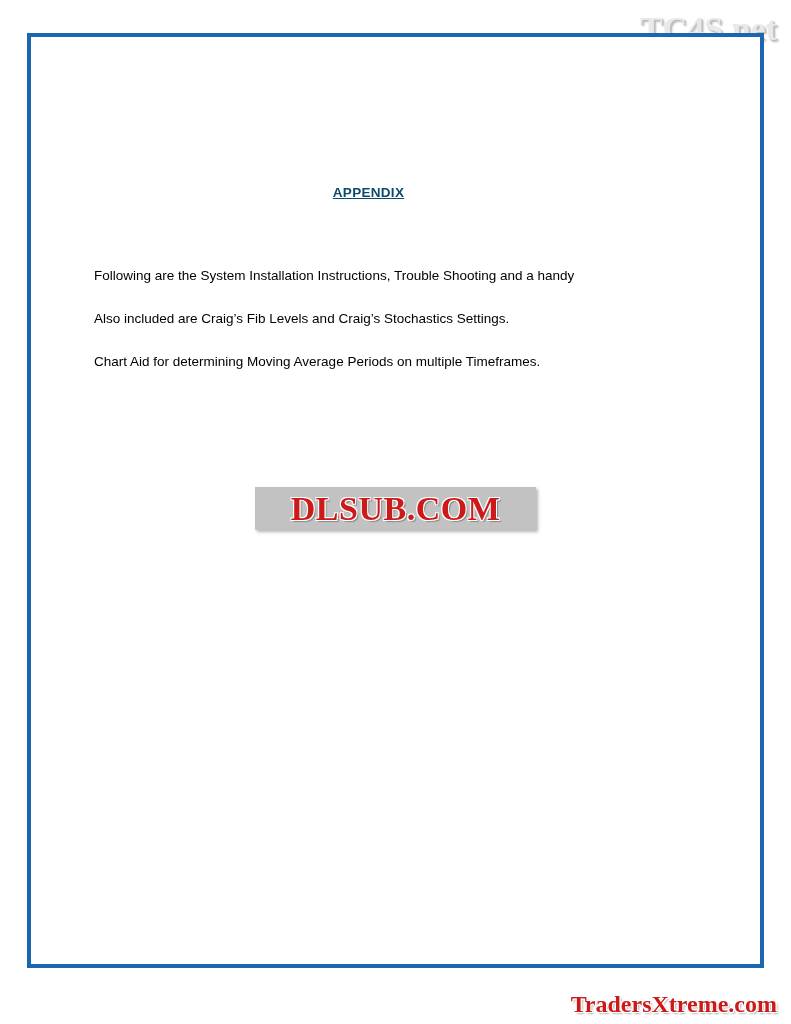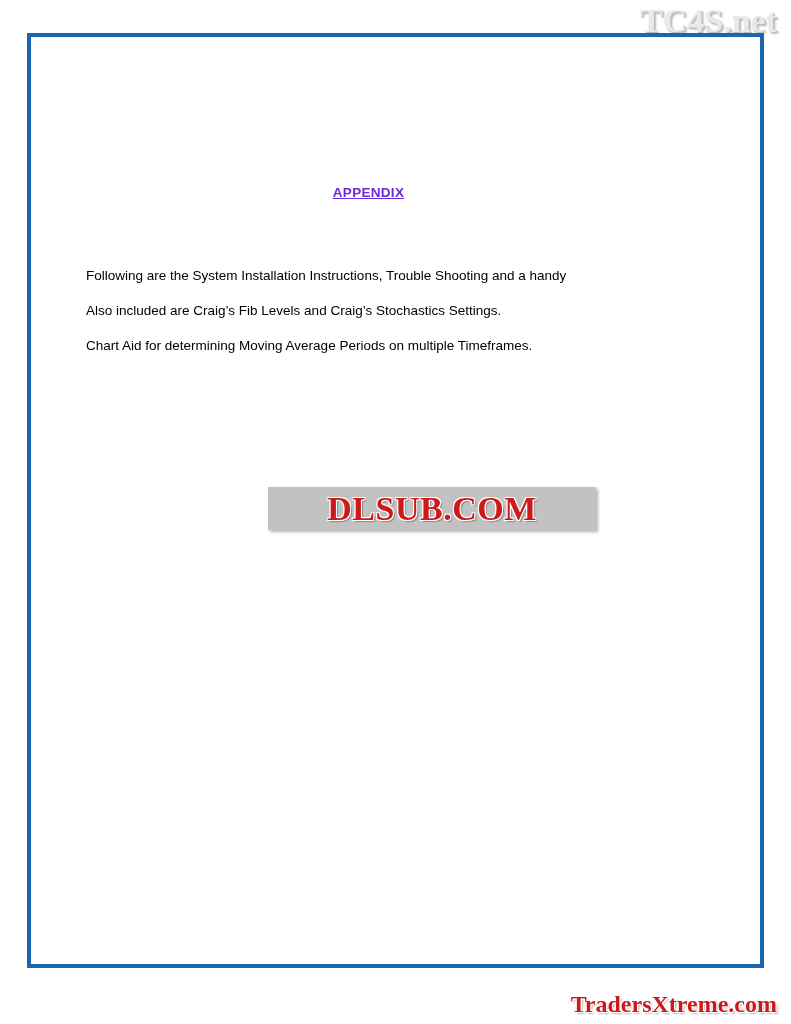--- a/index.html
+++ b/index.html
@@ -11,21 +11,21 @@
     width: 791px;
     height: 1024px;
     position: relative;
     font-family: "Liberation Sans", sans-serif;
     overflow: hidden;
   }
 
   
   .top-watermark {
     position: absolute;
-    top: 2px;
+    top: 10px;
     right: 14px;
     font-family: "Liberation Serif", serif;
     font-size: 34px;
     font-weight: bold;
     color: #e9e9e9;
     letter-spacing: 0px;
     text-shadow:
        1px 1px 0 #bdbdbd,
        2px 2px 2px rgba(120,120,120,0.55);
     white-space: nowrap;
@@ -59,45 +59,44 @@
   .doc-content {
     position: absolute;
     left: 86px;
     top: 185px;
     width: 565px;
   }
   .doc-title {
     text-align: center;
     font-size: 13.5px;
     font-weight: bold;
-    color: #6d28d9;
+    color: #0c4a6e;
     text-decoration: underline;
     letter-spacing: 0.3px;
     margin: 0 0 58px 0;
   }
   .doc-para {
     font-size: 13.5px;
     color: #000000;
     line-height: 35px;
-    margin: 0;
+    margin: 8px;
     text-align: left;
     white-space: nowrap;
   }
   .doc-para + .doc-para {
     margin-top: 0;
   }
 
   
   .center-logo {
     position: absolute;
     left: 255px;
     top: 487px;
-    width: 328px;
+    width: 281px;
     height: 43px;
-    margin-left: 13px;
   }
   .center-logo-plate {
     position: absolute;
     inset: 0;
     background: #c2c2c2;
     box-shadow: 2px 2px 3px rgba(90,90,90,0.45);
   }
   .center-logo-text {
     position: absolute;
     inset: 0;

